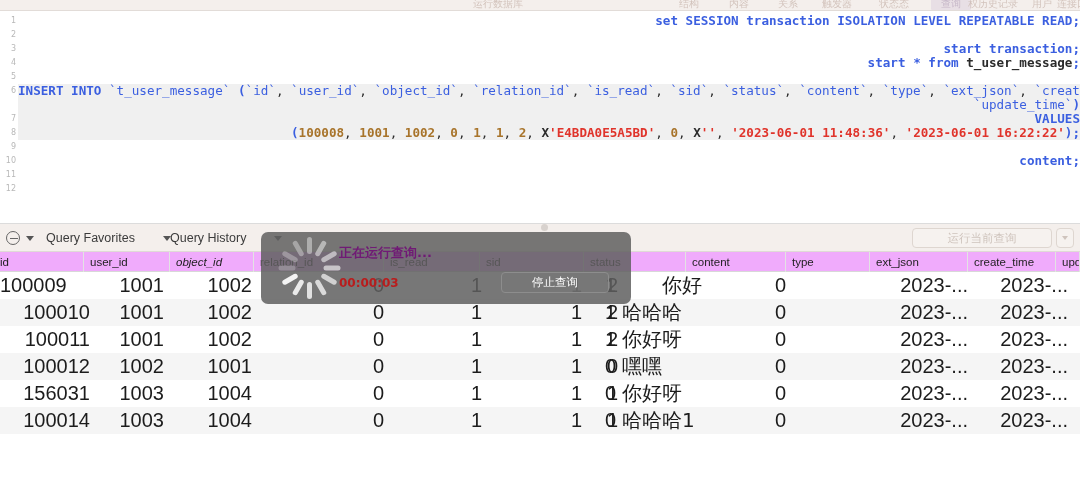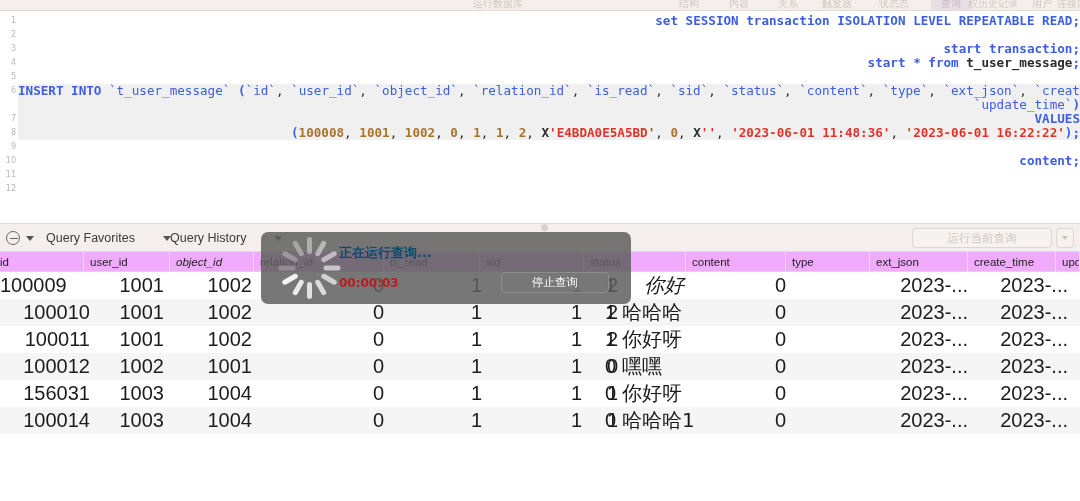--- a/index.html
+++ b/index.html
@@ -162,21 +162,21 @@
   }
   .spinner i {
     position: absolute; left: 50%; top: 50%;
     width: 5px; height: 17px; margin-left: -2.5px; margin-top: -31px;
     background: #f3f3f3; border-radius: 2.5px;
     transform-origin: 50% 31px;
   }
   .dlg-title {
     position: absolute; left: 78px; top: 12px;
     font-family: "DejaVu Sans", sans-serif;
-    font-size: 13px; font-weight: 700; color: #0c4a6e;
+    font-size: 13px; font-weight: 700; color: #701a75;
   }
   .dlg-timer {
     position: absolute; left: 78px; top: 44px;
     font-family: "DejaVu Sans", sans-serif;
     font-size: 12px; font-weight: 700; color: #b91c1c;
   }
   .stop-btn {
     position: absolute; left: 240px; top: 40px;
     width: 108px; height: 21px;
     border: 1px solid #8d8d8d; border-radius: 4px;
@@ -280,21 +280,21 @@
             <div class="cell" style="left: 94px; width: 70px; text-align: right;">1001</div>
             <div class="cell" style="left: 172px; width: 80px; text-align: right;">1002</div>
             <div class="cell" style="left: 256px; width: 128px; text-align: right;">0</div>
             <div class="cell" style="left: 386px; width: 96px; text-align: right;">1</div>
             <div class="cell" style="left: 486px; width: 96px; text-align: right;">1</div>
             <div class="cell" style="left: 586px; width: 30px; text-align: right;">1</div>
             <div class="cell" style="left: 706px; width: 80px; text-align: right;">0</div>
             <div class="cell" style="left: 872px; width: 96px; text-align: right;">2023-...</div>
             <div class="cell" style="left: 972px; width: 96px; text-align: right;">2023-...</div>
             <div class="cell" style="left: 588px; width: 30px; text-align: right;">2</div>
-            <div class="cell cjk" style="left: 644px; width: 100px; text-align: left; font-style: italic;">你好</div>
+            <div class="cell cjk" style="left: 602px; width: 100px; text-align: right;">你好</div>
           </div>
           <div class="grow alt">
             <div class="cell" style="left: 0px; width: 90px; text-align: right;">100010</div>
             <div class="cell" style="left: 94px; width: 70px; text-align: right;">1001</div>
             <div class="cell" style="left: 172px; width: 80px; text-align: right;">1002</div>
             <div class="cell" style="left: 256px; width: 128px; text-align: right;">0</div>
             <div class="cell" style="left: 386px; width: 96px; text-align: right;">1</div>
             <div class="cell" style="left: 486px; width: 96px; text-align: right;">1</div>
             <div class="cell" style="left: 586px; width: 30px; text-align: right;">1</div>
             <div class="cell" style="left: 706px; width: 80px; text-align: right;">0</div>

